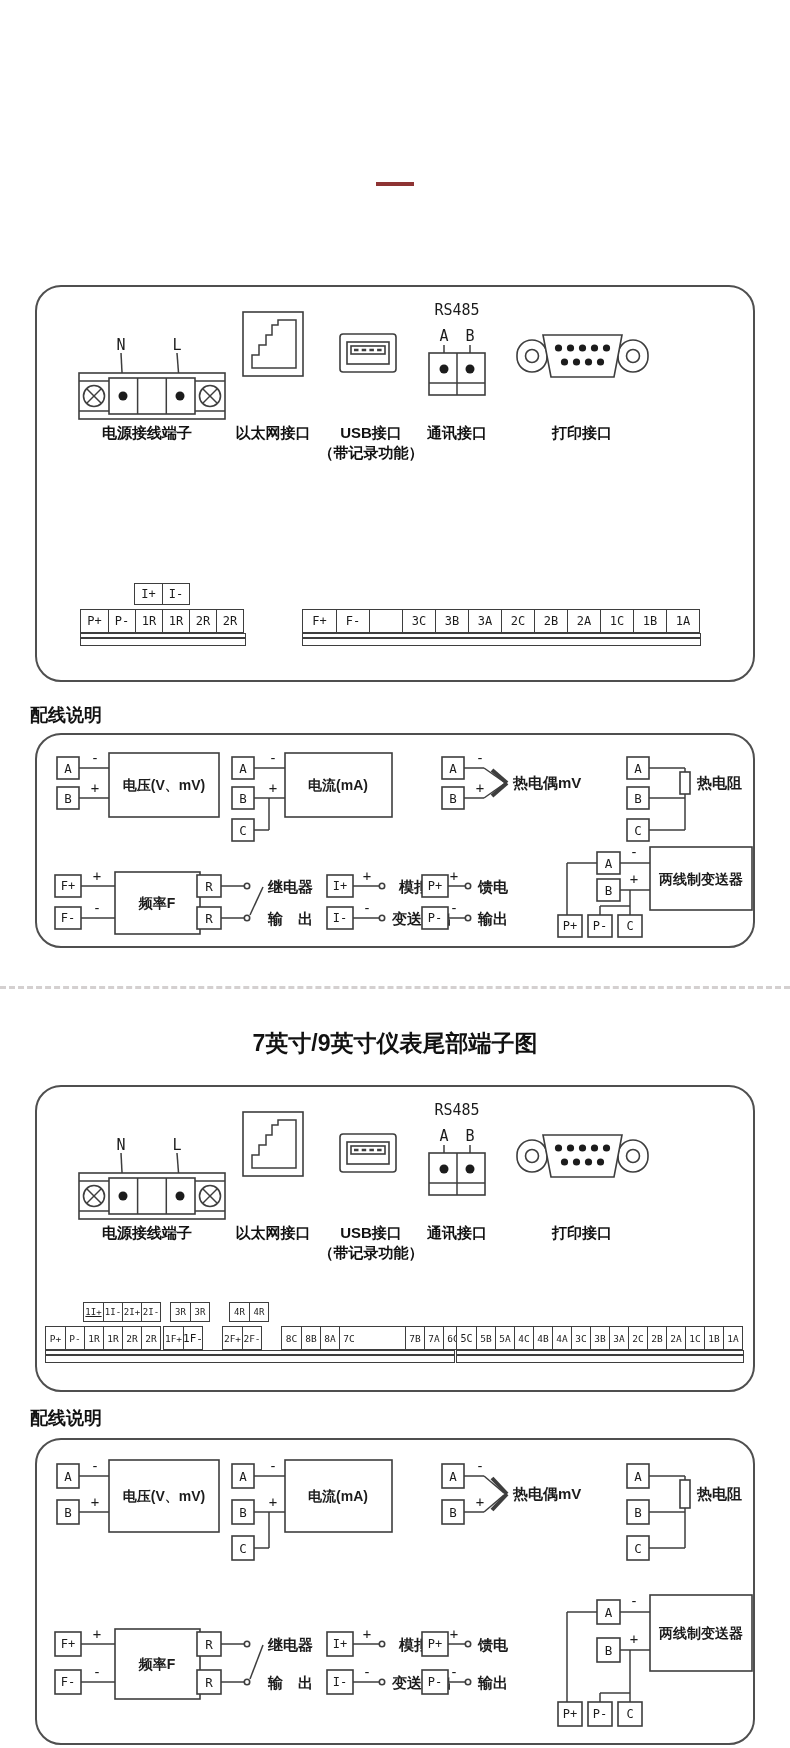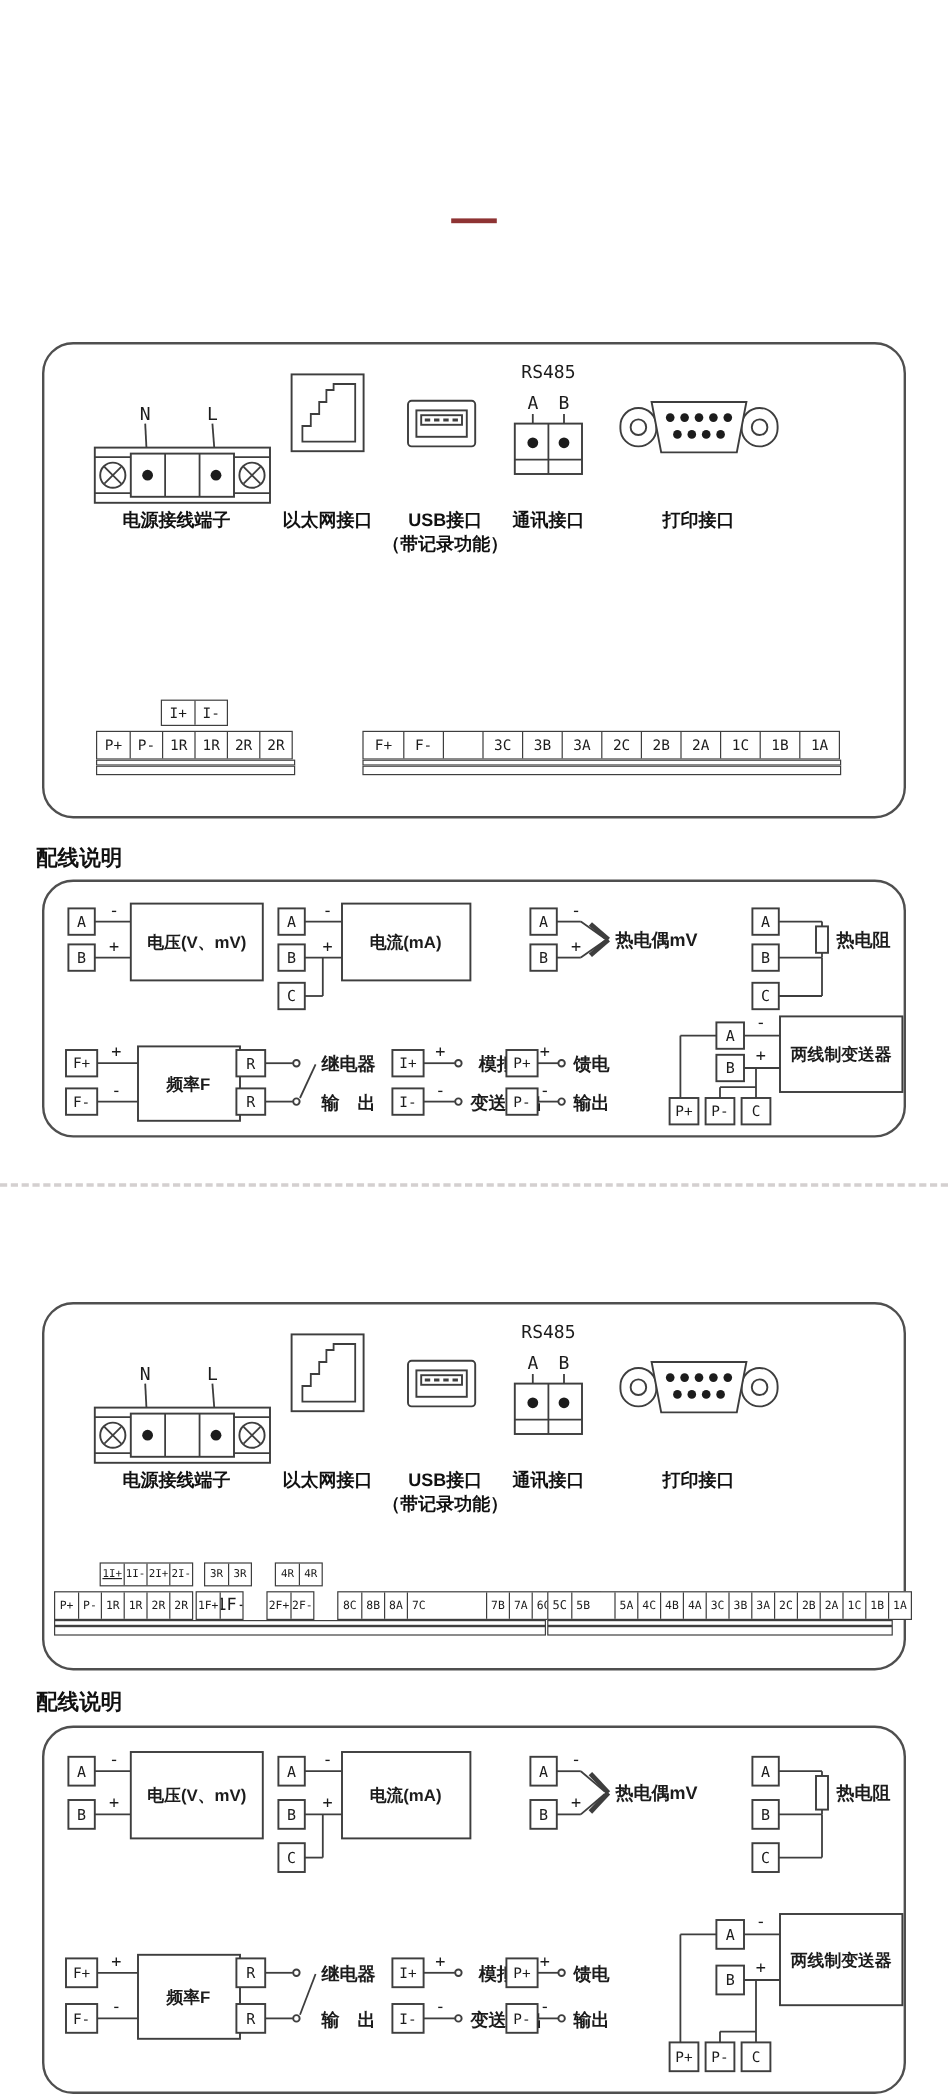--- a/index.html
+++ b/index.html
@@ -256,20 +256,21 @@
         <text x="533" y="195.32" font-size="12" text-anchor="middle" class="mono">P+</text>
         <rect x="551" y="180" width="24" height="22" class="shape"></rect>
         <text x="563" y="195.32" font-size="12" text-anchor="middle" class="mono">P-</text>
         <rect x="581" y="180" width="24" height="22" class="shape"></rect>
         <text x="593" y="195.32" font-size="12" text-anchor="middle" class="mono">C</text>
       </svg>
   </div>
 
   <div class="divider" style="top:986px"></div>
 
+  <div class="section-title" style="top:1028px">7英寸/9英寸仪表尾部端子图</div>
   <div class="panel" id="panel79" style="top:1085px;height:307px">
     <div id="conn79">
   <svg style="left:40px;top:50px" width="150" height="92" viewBox="0 0 150 92">
     <text class="mono" x="44" y="13" text-anchor="middle" font-size="15">N</text>
     <text class="mono" x="100" y="13" text-anchor="middle" font-size="15">L</text>
     <line class="ln" x1="44" y1="16" x2="46" y2="55"></line>
     <line class="ln" x1="100" y1="16" x2="103" y2="55"></line>
     <rect class="shape" x="2" y="36" width="146" height="46"></rect>
     <line class="ln" x1="2" y1="44" x2="148" y2="44"></line>
     <line class="ln" x1="2" y1="74" x2="148" y2="74"></line>
@@ -352,41 +353,41 @@
       <div class="tstrip" style="left: 8px; top: 239px; height: 24px;">
         <div class="tcell" style="width: 19px; font-size: 9.5px;">P+</div>
         <div class="tcell" style="width: 19px; font-size: 9.5px;">P-</div>
         <div class="tcell" style="width: 19px; font-size: 9.5px;">1R</div>
         <div class="tcell" style="width: 19px; font-size: 9.5px;">1R</div>
         <div class="tcell" style="width: 19px; font-size: 9.5px;">2R</div>
         <div class="tcell" style="width: 19px; font-size: 9.5px;">2R</div>
       </div>
       <div class="tstrip" style="left: 126px; top: 239px; height: 24px;">
         <div class="tcell" style="width: 19px; font-size: 9.5px;">1F+</div>
-        <div class="tcell" style="width: 19px; font-size: 14px;">1F-</div>
+        <div class="tcell" style="width: 19px; font-size: 11px;">1F-</div>
       </div>
       <div class="tstrip" style="left: 185px; top: 239px; height: 24px;">
         <div class="tcell" style="width: 19px; font-size: 9.5px;">2F+</div>
         <div class="tcell" style="width: 19px; font-size: 9.5px;">2F-</div>
       </div>
       <div class="tstrip" style="left: 244px; top: 239px; height: 24px;">
         <div class="tcell" style="width: 19px; font-size: 9.5px;">8C</div>
         <div class="tcell" style="width: 19px; font-size: 9.5px;">8B</div>
         <div class="tcell" style="width: 19px; font-size: 9.5px;">8A</div>
         <div class="tcell" style="width: 19px; font-size: 9.5px;">7C</div>
         <div class="tcell" style="width: 19px; font-size: 9.5px; margin-left: 47px;">7B</div>
         <div class="tcell" style="width: 19px; font-size: 9.5px;">7A</div>
         <div class="tcell" style="width: 19px; font-size: 9.5px;">6C</div>
         <div class="tcell" style="width: 19px; font-size: 9.5px;">6B</div>
         <div class="tcell" style="width: 19px; font-size: 9.5px;">6A</div>
       </div>
       <div class="tstrip" style="left: 419px; top: 239px; height: 24px;">
         <div class="tcell" style="width: 19px; font-size: 10px;">5C</div>
         <div class="tcell" style="width: 19px; font-size: 9.5px;">5B</div>
-        <div class="tcell" style="width: 19px; font-size: 9.5px; margin-left: 17px;">5A</div>
+        <div class="tcell" style="width: 19px; font-size: 9.5px;">5A</div>
         <div class="tcell" style="width: 19px; font-size: 9.5px;">4C</div>
         <div class="tcell" style="width: 19px; font-size: 9.5px;">4B</div>
         <div class="tcell" style="width: 19px; font-size: 9.5px;">4A</div>
         <div class="tcell" style="width: 19px; font-size: 9.5px;">3C</div>
         <div class="tcell" style="width: 19px; font-size: 9.5px;">3B</div>
         <div class="tcell" style="width: 19px; font-size: 9.5px;">3A</div>
         <div class="tcell" style="width: 19px; font-size: 9.5px;">2C</div>
         <div class="tcell" style="width: 19px; font-size: 9.5px;">2B</div>
         <div class="tcell" style="width: 19px; font-size: 9.5px;">2A</div>
         <div class="tcell" style="width: 19px; font-size: 9.5px;">1C</div>

